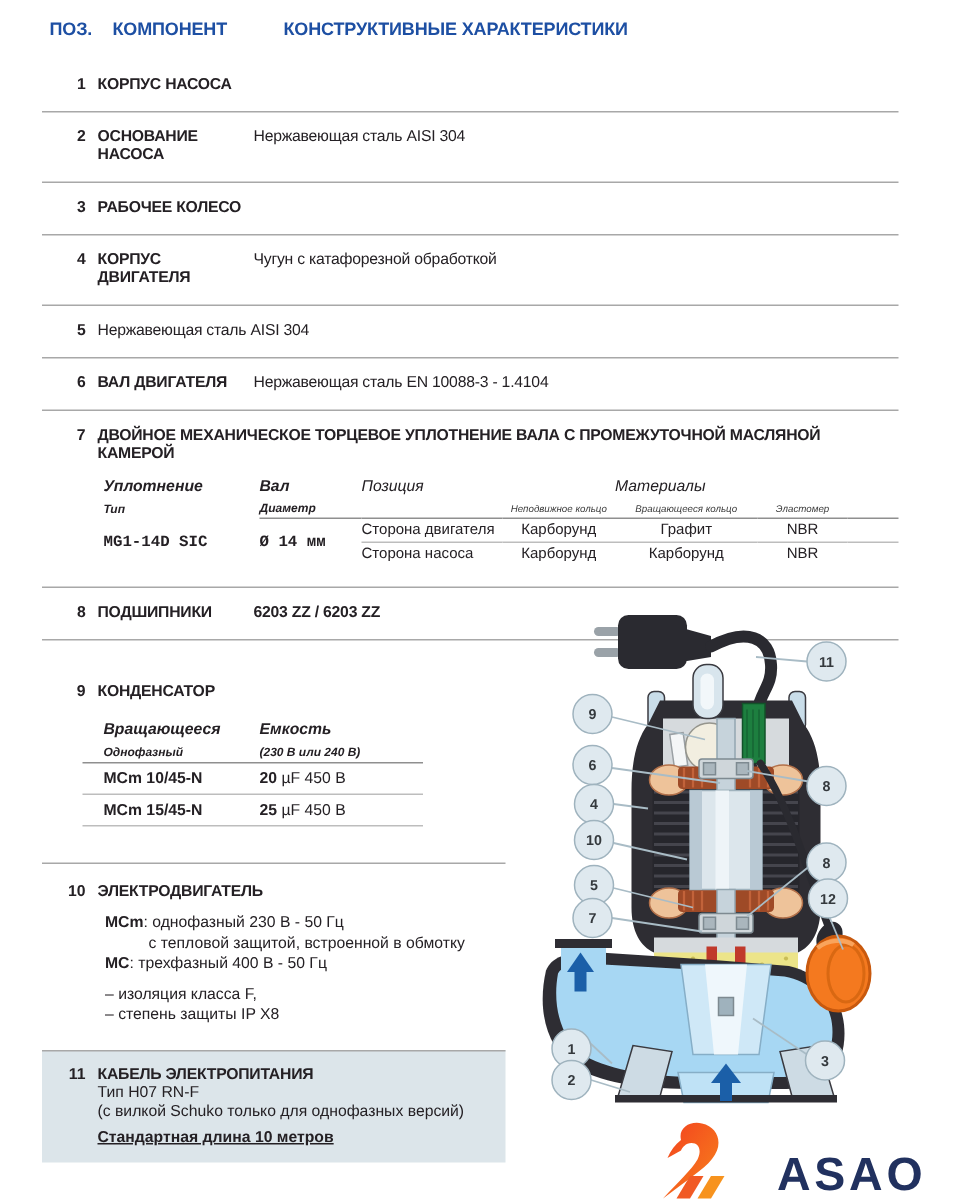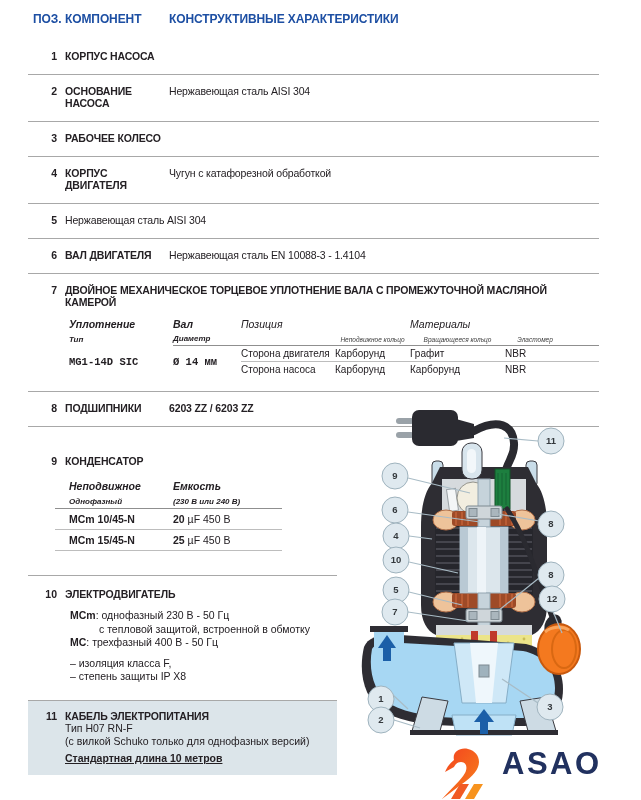--- a/index.html
+++ b/index.html
@@ -6,57 +6,57 @@
     --header-blue:#1d4fa3; --highlight:#dce5ea; --rule:#a8a8a8; --rule-light:#bdbdbd;
     --ink:#242024; --water-blue:#a7d7f3; --arrow-blue:#1b5fa8; --float-orange:#f4791f;
     --logo-navy:#21315f; --logo-orange:#f15a24; --dark-body:#2e2d33;
   }
   *{margin:0;padding:0;box-sizing:border-box;}
   html,body{background:#fff;}
   .page{position:relative;width:641px;height:800px;background:#fff;overflow:hidden;
          font-family:"Liberation Sans",sans-serif;color:var(--ink);}
   .content{position:absolute;left:28px;top:8px;width:571px;}
   .narrow{width:309px;}
-  .hdr{display:flex;color:var(--header-blue);font-weight:bold;font-size:12px;padding:4px 0 14px 5px;letter-spacing:-0.1px;}
+  .hdr{display:flex;color:var(--header-blue);font-weight:bold;font-size:12px;padding:4px 0 14px 5px;letter-spacing:-0.1px;gap:10px;}
   .row{display:flex;border-bottom:1px solid var(--rule);padding:10px 0 12px 5px;font-size:10.5px;letter-spacing:-0.15px;}
   .num{width:24px;text-align:right;margin-right:8px;font-weight:bold;flex:none;}
   .hdr .num{text-align:left;}
   .comp{width:104px;flex:none;font-weight:bold;}
   .desc{flex:1;}
   .b{font-weight:bold;}
   .rowblock{border-bottom:1px solid var(--rule);padding:10px 0 14px 5px;font-size:10.5px;}
   .rtitle{display:flex;}
   .rtitle .t{font-weight:bold;letter-spacing:-0.15px;}
   
   .sealtable{margin:8px 0 0 36px;display:grid;grid-template-columns:104px 68px 94px 75px 95px 60px 1fr;align-items:end;}
   .sealtable>div{padding:2px 0;}
   .ithead{font-style:italic;font-weight:bold;font-size:10.5px;}
   .itsub{font-style:italic;font-weight:bold;font-size:8px;}
   .tiny{font-style:italic;font-size:6.5px;color:#3c3c3c;text-align:center;}
   .bbd{border-bottom:1px solid #8f8f8f;}
   .bbl{border-bottom:1px solid var(--rule-light);}
-  .ctr{}
+  .ctr{text-align:center;}
   .sdata{font-size:10px;padding:2.5px 0;}
   .span2{grid-row:3/5;align-self:center;font-weight:bold;font-family:Liberation Mono, monospace;}
   
   .captable{margin:10px 0 0 22px;width:227px;font-size:10.5px;}
   .caprow{display:grid;grid-template-columns:104px 1fr;padding:2.5px 0 2.5px 14px;}
   .capsub{font-size:8px;}
   
   .mline{margin-left:37px;line-height:13.5px;}
   .indent{padding-left:29px;}
   .bullets{margin:7px 0 0 37px;line-height:13.5px;}
   
   .hlbox{background:var(--highlight);border-top:1px solid var(--rule);padding:9px 10px 10px 5px;font-size:10.5px;}
   .hl-lines{margin-left:32px;line-height:13px;}
   .ul{text-decoration:underline;font-weight:bold;display:inline-block;margin-top:4px;}
   .lastrow{padding:16px 0 0 5px;font-size:10.5px;}
   
   .diagram{position:absolute;left:356px;top:381px;width:285px;height:384px;}
-  .logo{position:absolute;left:430px;top:748px;width:211px;height:52px;display:flex;align-items:flex-start;}
+  .logo{position:absolute;left:430px;top:748px;width:211px;height:52px;display:flex;align-items:flex-end;gap:16px;}
   .logo-text{font-weight:bold;font-size:31px;color:var(--logo-navy);letter-spacing:2.5px;line-height:1;margin:0 0 2px 10px;}
 </style>
 </head>
 <body>
 
 <div class="page">
 
   <div class="content">
 
     <div class="hdr">
@@ -136,21 +136,21 @@
 
     <div class="narrow">
 
       <div class="rowblock" style="padding-top:28px;">
         <div class="rtitle">
           <div class="num">9</div>
           <div class="t">КОНДЕНСАТОР</div>
         </div>
         <div class="captable">
           <div class="caprow">
-            <div class="ithead">Неподвижное</div>
+            <div class="ithead">Вращающееся</div>
             <div class="ithead">Емкость</div>
           </div>
           <div class="caprow bbd">
             <div class="itsub capsub">Однофазный</div>
             <div class="itsub capsub">(230 В или 240 В)</div>
           </div>
           <div class="caprow bbl" style="padding-top:4px;padding-bottom:4px;">
             <div class="b">MCm 10/45-N</div>
             <div><span class="b">20</span><span> µF 450 В</span></div>
           </div>

